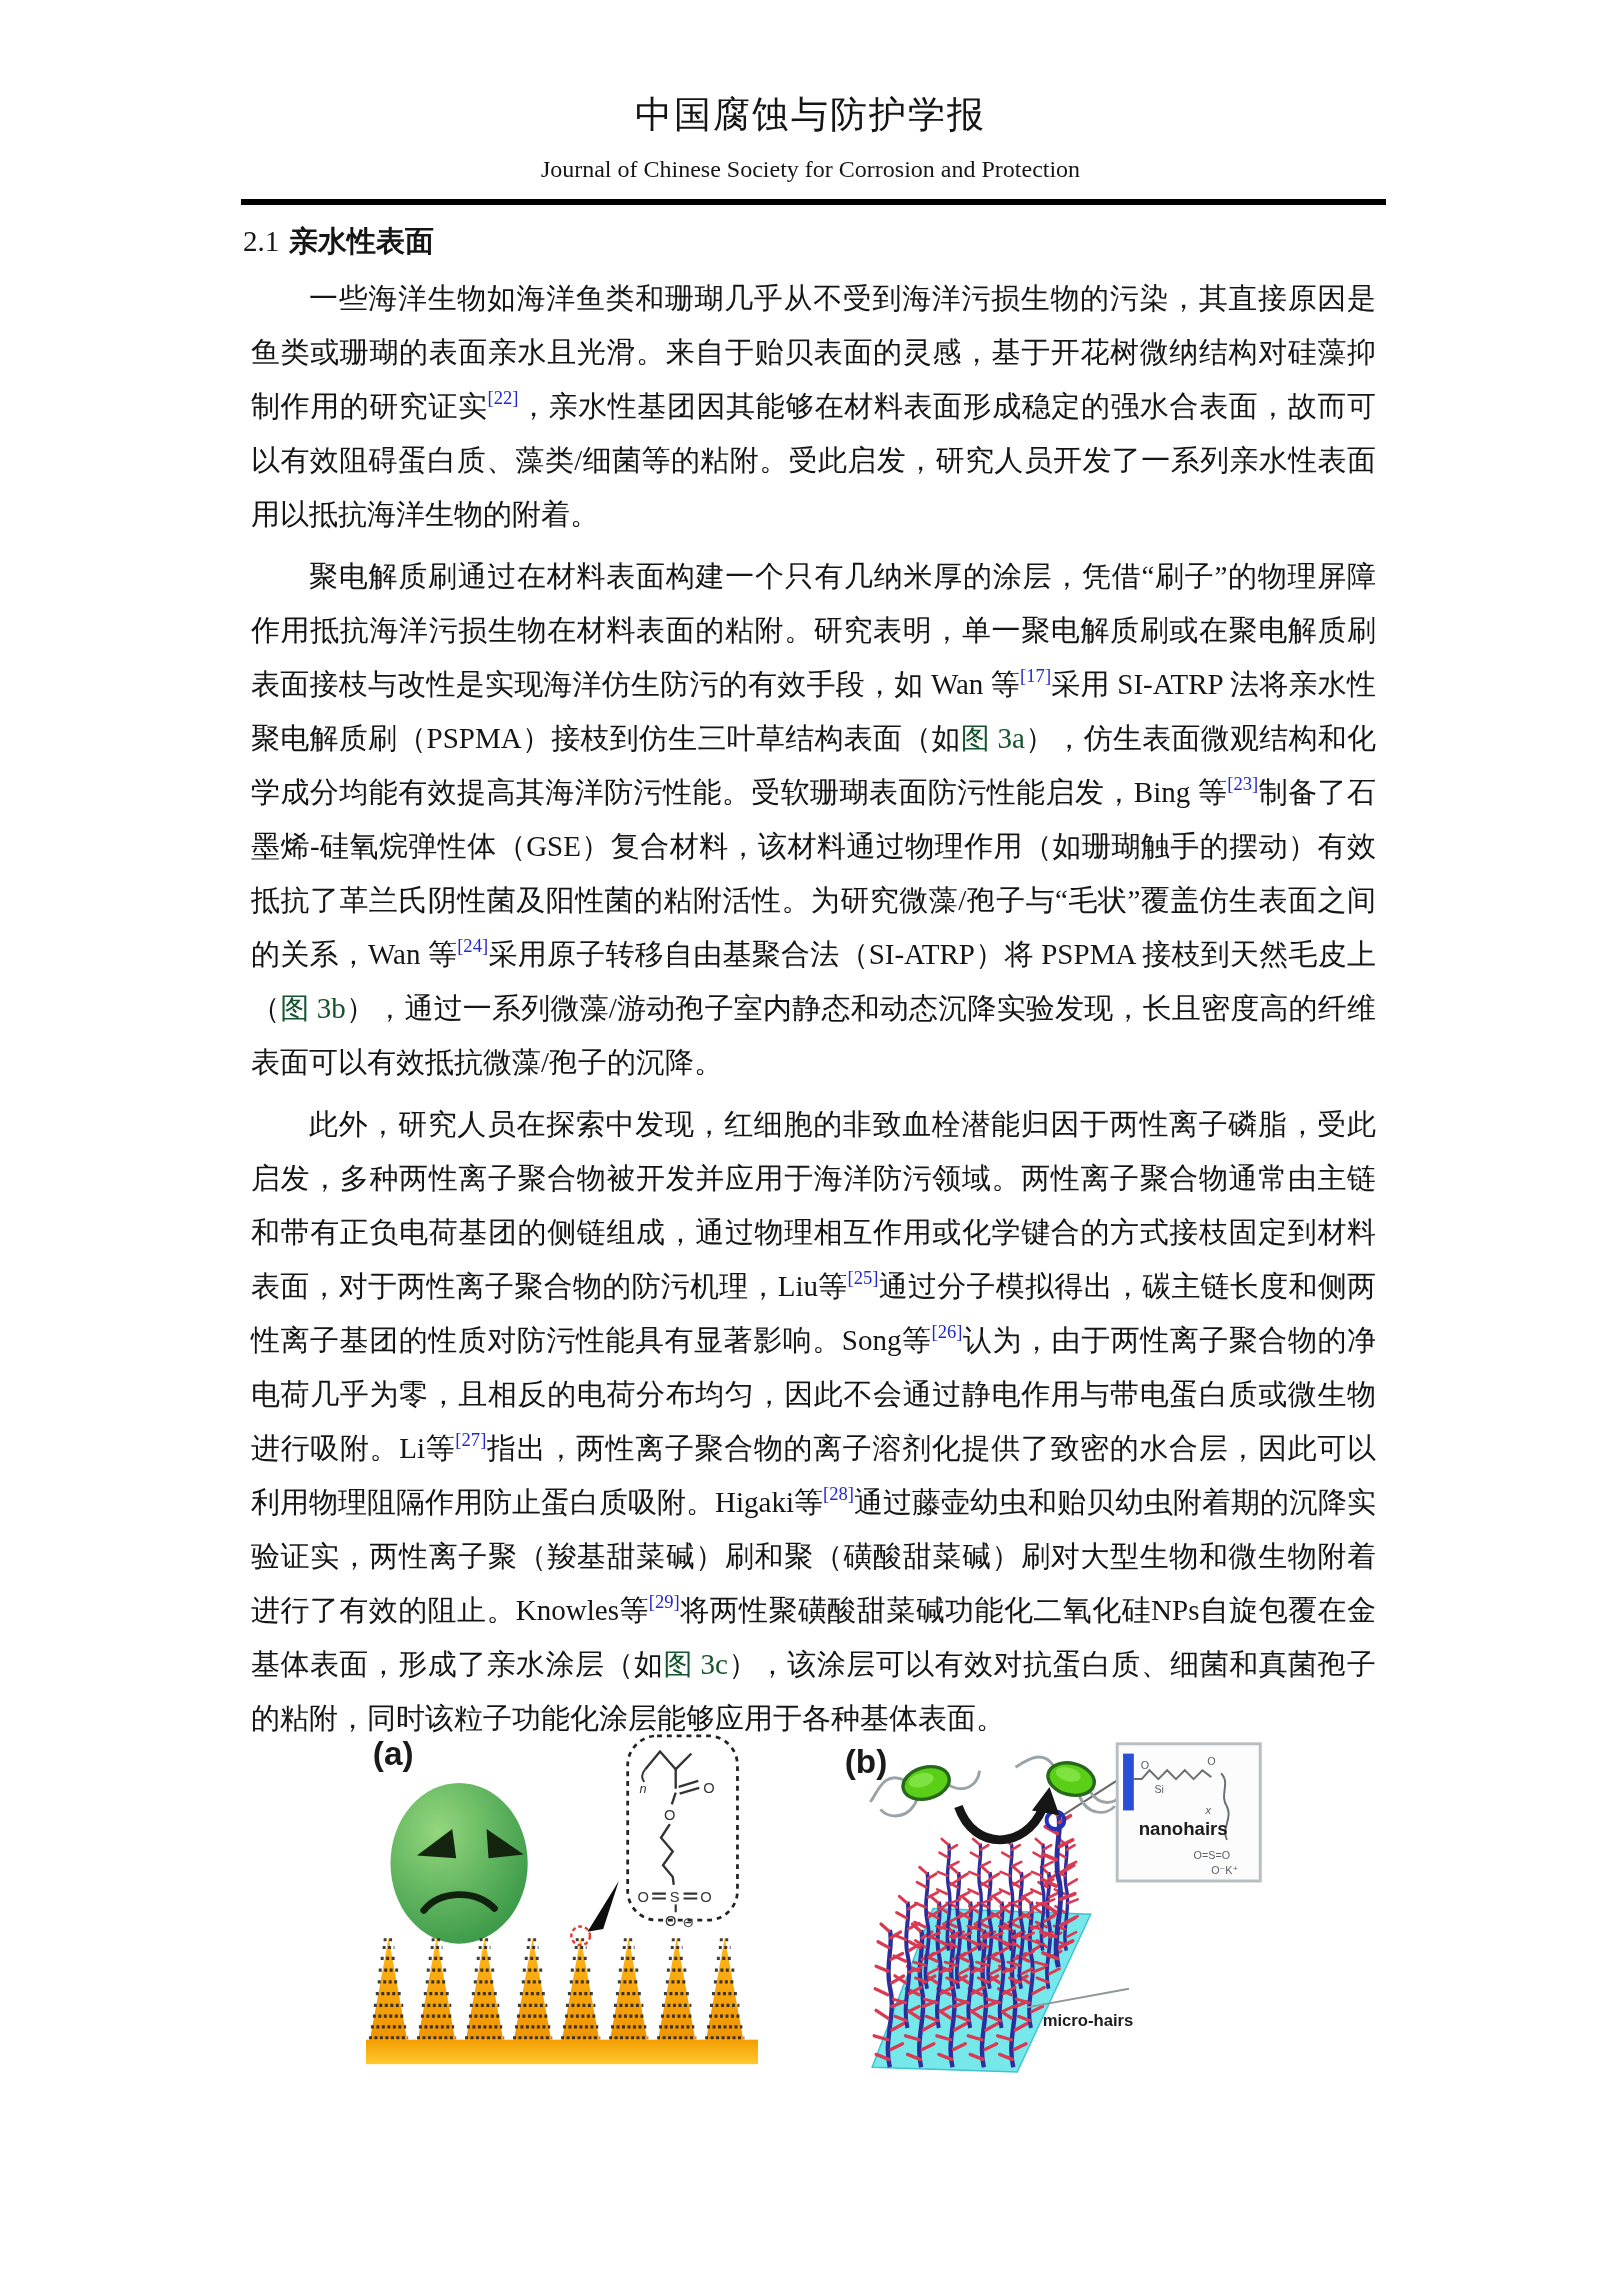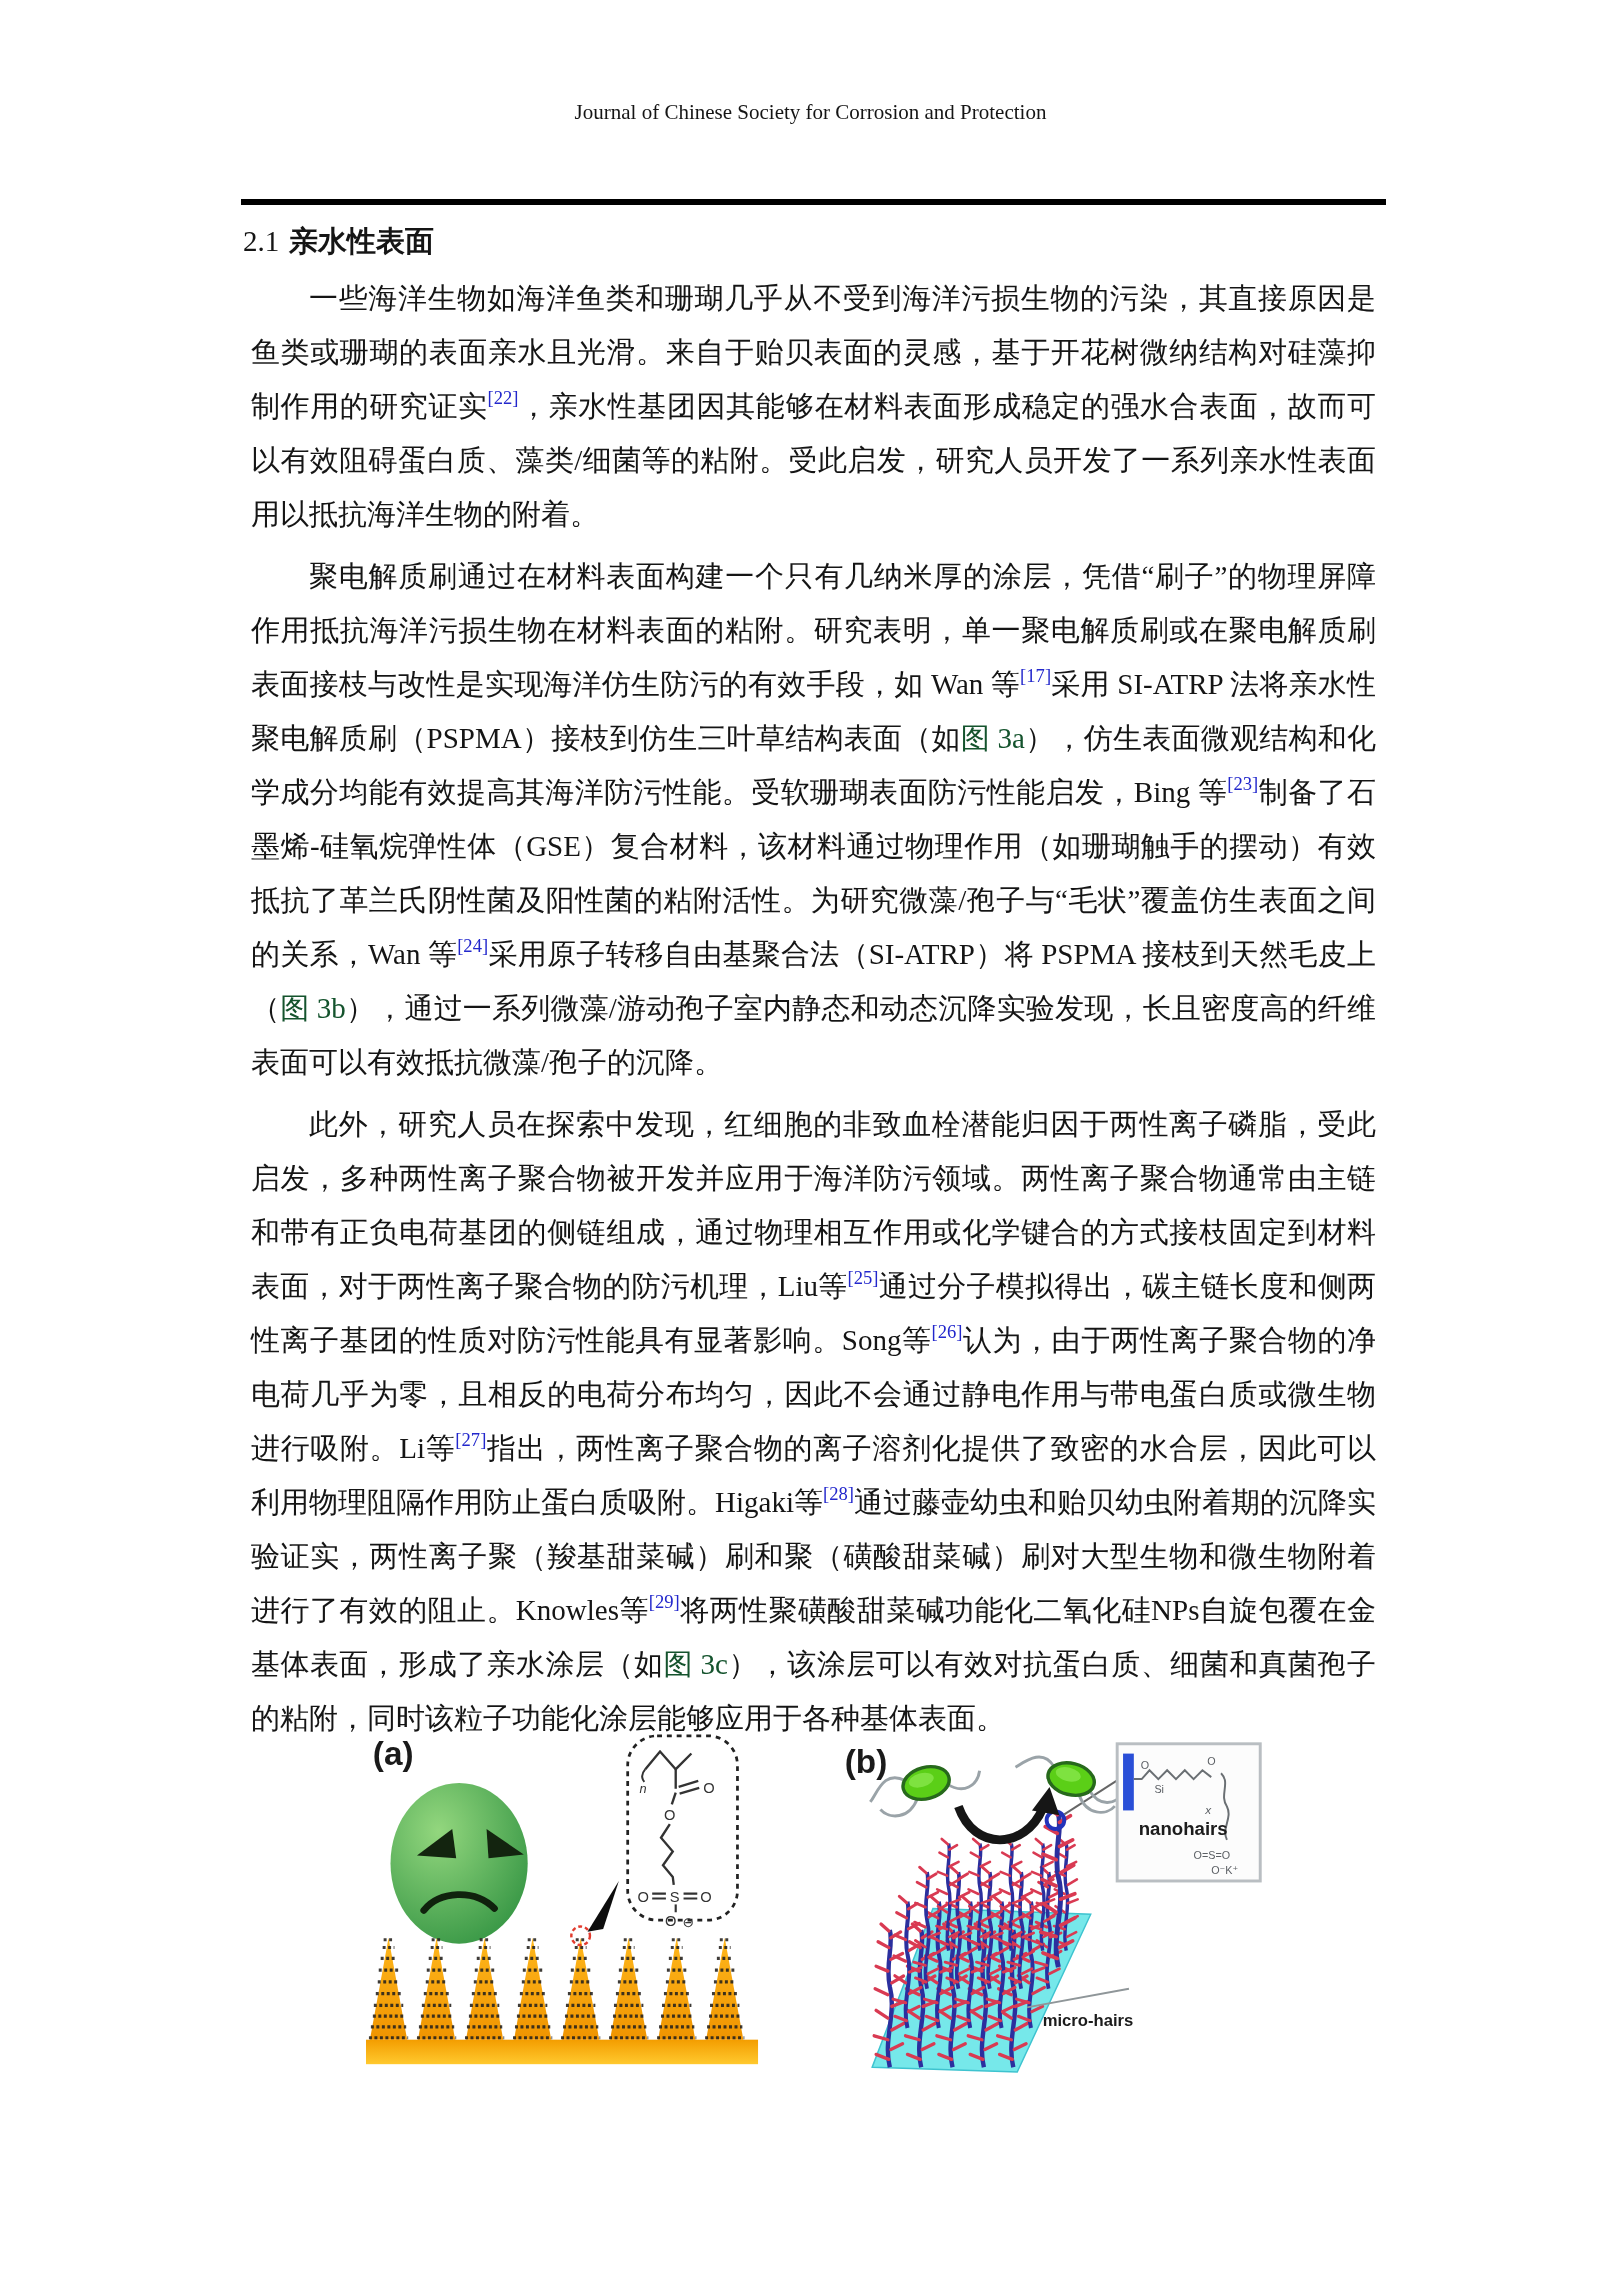--- a/index.html
+++ b/index.html
@@ -1,20 +1,20 @@
 <!DOCTYPE html>
 <html><head>
 <meta charset="utf-8">
 <style>
   html,body{margin:0;padding:0;background:#ffffff;}
   .page{position:relative;width:1621px;height:2293px;background:#ffffff;overflow:hidden;
         font-family:"Liberation Serif","DejaVu Serif",serif;color:#151515;}
   .header{position:absolute;top:90px;left:0;width:100%;text-align:center;}
   .title-zh{font-size:37px;letter-spacing:2px;}
-  .title-en{font-size:21px;margin-top:10px;}
+  .title-en{font-size:24px;margin-top:16px;}
   .rule{position:absolute;top:199px;left:241px;width:1145px;height:5.9px;background:#000;}
   .section{position:absolute;top:222px;left:243px;font-size:29px;white-space:nowrap;}
   .section .num{font-weight:normal;}
   .section .name{font-weight:bold;font-family:"Liberation Sans","DejaVu Sans",sans-serif;margin-left:9.8px;text-align:right;}
   .article{position:absolute;top:263px;left:243px;width:1141px;font-size:29px;line-height:54px;
            text-align:justify;text-justify:inter-character;}
   .para{margin:8px;text-indent:58px;}
   .sup{color:#2227cc;font-size:18.6px;position:relative;top:-11.8px;line-height:0;}
   .flink{color:#14532d;}
   .figure-row{position:absolute;top:1722px;left:0;width:1621px;height:392px;}
@@ -24,20 +24,21 @@
   svg text.chem{font-family:"Liberation Sans","DejaVu Sans",sans-serif;fill:#333;}
   svg text.chem-gray{font-family:"Liberation Sans","DejaVu Sans",sans-serif;fill:#5c6065;}
   svg text.hairlabel{font-family:"Liberation Sans","DejaVu Sans",sans-serif;font-weight:bold;fill:#1c1c1c;}
 </style>
 </head>
 <body>
 
 <div class="page">
 
   <div class="header">
+    <div class="title-zh">中国腐蚀与防护学报</div>
     <div class="title-en">Journal of Chinese Society for Corrosion and Protection</div>
   </div>
 
   <div class="rule"></div>
 
   <div class="section">
     <span class="num">2.1</span><span class="name">亲水性表面</span>
   </div>
 
   <div class="article">

